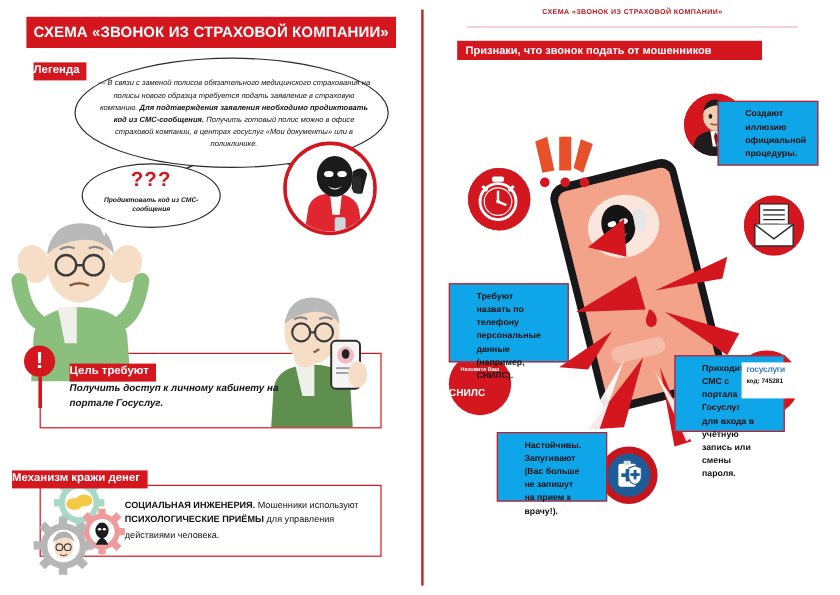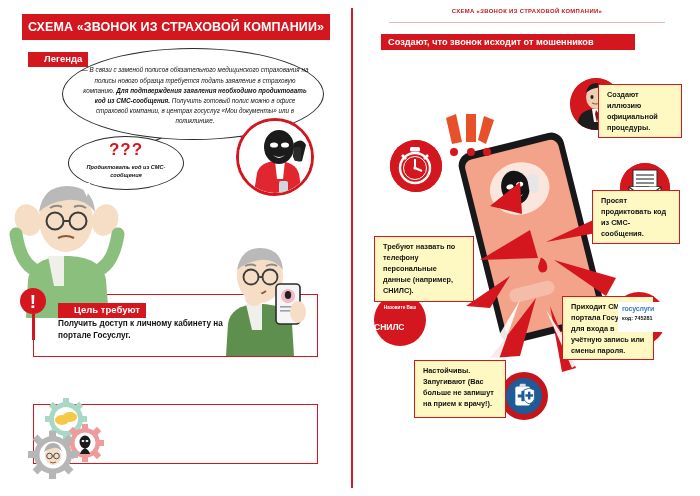--- a/index.html
+++ b/index.html
@@ -39,21 +39,21 @@
     text-align: center;
     white-space: nowrap;
   }
 
   .tag {
     position: absolute;
     background: #d4161f;
     color: #ffffff;
     font-size: 9.5px;
     font-weight: bold;
-    padding: 2px 6px 3px 16px;
+    padding: 2px 6px 3px 0;
     line-height: 1;
     white-space: nowrap;
     z-index: 6;
   }
   .tag-legend { left: 28px; top: 52px; }
   .tag-goal   { left: 58px; top: 303px; }
   .tag-mech   { left: 10px; top: 392px; }
 
   
   .legend-bubble {
@@ -166,20 +166,21 @@
   }
   .goal-text {
     position: absolute;
     left: 58px; top: 318px;
     width: 200px;
     font-size: 8.2px;
     font-weight: bold;
     color: #111;
     line-height: 1.5;
     z-index: 3;
+    font-style: italic;
   }
 
   
   .mech-box {
     position: absolute;
     left: 33px; top: 404px;
     width: 285px; height: 60px;
     border: 1.3px solid #d4161f;
     z-index: 1;
   }
@@ -278,26 +279,26 @@
   .badge-doctor .inner {
     width: 36px; height: 36px; border-radius: 50%;
     background: #1f5b96;
     display: flex; align-items: center; justify-content: center;
   }
 
   
   .callout {
     position: absolute;
     border: 1.4px solid #d4161f;
-    background: #fef9c3;
+    background: #0ea5e9;
     font-size: 7.3px;
     font-weight: bold;
     color: #111;
     line-height: 1.5;
-    padding: 5px 8px;
+    padding: 5px 22px;
     z-index: 6;
   }
   .c-fast    { left: 414px; top: 152px; width: 94px; height: 74px; }
   .c-persdata{ left: 374px; top: 236px; width: 100px; height: 66px; }
   .c-push    { left: 414px; top: 360px; width: 92px; height: 58px; }
   .c-illusion{ left: 598px; top: 84px;  width: 84px; height: 54px; }
   .c-askcode { left: 592px; top: 190px; width: 88px; height: 54px; }
   .c-sms     { left: 562px; top: 296px; width: 92px; height: 64px; }
 
   
@@ -403,20 +404,24 @@
       <ellipse cx="86" cy="74" rx="8" ry="11" fill="#f6ddc5"></ellipse>
     </svg>
 
     <div class="goal-box"></div>
     <div class="bang-stem"></div>
     <div class="bang">!</div>
     <div class="tag tag-goal">Цель требуют</div>
     <div class="goal-text">Получить доступ к личному кабинету на портале Госуслуг.</div>
 
     <div class="mech-box"></div>
+    <div class="tag tag-mech">Механизм кражи денег</div>
+    <div class="mech-text">
+      <b>СОЦИАЛЬНАЯ ИНЖЕНЕРИЯ.</b><span> Мошенники используют </span><b>ПСИХОЛОГИЧЕСКИЕ ПРИЁМЫ</b><span> для управления действиями человека.</span>
+    </div>
 
     <svg class="gears" viewBox="0 0 88 84">
       <g>
         <circle cx="44" cy="21" r="17" fill="#a9d8c6"></circle>
         <g fill="#a9d8c6">
           <rect x="41" y="0" width="6" height="7"></rect>
             <rect x="41" y="35" width="6" height="7"></rect>
           <rect x="23" y="18" width="7" height="6"></rect>
             <rect x="58" y="18" width="7" height="6"></rect>
           <rect x="28" y="5" width="6" height="6" transform="rotate(-45 31 8)"></rect>
@@ -467,21 +472,21 @@
         <path d="M28,64 q3,2 6,0" fill="none" stroke="#8a5a3a" stroke-width="1"></path>
       </g>
     </svg>
   </div>
 
   <div class="divider"></div>
 
   <div class="right-pane">
     <div class="rp-header">СХЕМА «ЗВОНОК ИЗ СТРАХОВОЙ КОМПАНИИ»</div>
     <div class="rp-rule"></div>
-    <div class="rp-banner">Создают, что звонок исходит от мошенников</div>
+    <div class="rp-banner">Признаки, что звонок подать от мошенников</div>
   </div>
 
   <svg class="red-wedge" style="left:370px; top:110px; width:320px; height:330px;">
     <polygon points="150,72 120,96 152,104" fill="#d4161f"></polygon>
     <polygon points="160,120 110,150 168,148" fill="#d4161f"></polygon>
     <polygon points="176,132 236,104 232,122" fill="#d4161f"></polygon>
     <polygon points="184,150 246,168 236,186" fill="#d4161f"></polygon>
     <polygon points="166,188 120,248 150,246" fill="#d4161f"></polygon>
     <polygon points="180,196 206,258 192,262" fill="#d4161f"></polygon>
     <polygon points="196,214 238,218 226,236" fill="#d4161f"></polygon>
@@ -585,16 +590,15 @@
         <path d="M21,6 l6,2 l0,9 q0,5 -6,7 q-6,-2 -6,-7 l0,-9Z" fill="#ffffff" stroke="#1f5b96" stroke-width="1"></path>
         <rect x="19.6" y="10" width="2.8" height="9" fill="#1f5b96"></rect>
         <rect x="16.6" y="13" width="8.8" height="2.8" fill="#1f5b96"></rect>
       </svg>
     </div>
   </div>
 
   <div class="callout c-push">Настойчивы. Запугивают (Вас больше не запишут на прием к врачу!).</div>
   <div class="callout c-persdata">Требуют назвать по телефону персональные данные (например, СНИЛС).</div>
   <div class="callout c-illusion">Создают иллюзию официальной процедуры.</div>
-  <div class="callout c-askcode">Просят продиктовать код из СМС-сообщения.</div>
   <div class="callout c-sms">Приходит СМС с портала Госуслуг для входа в учётную запись или смены пароля.</div>
 
 </div>
 
 </body></html>

